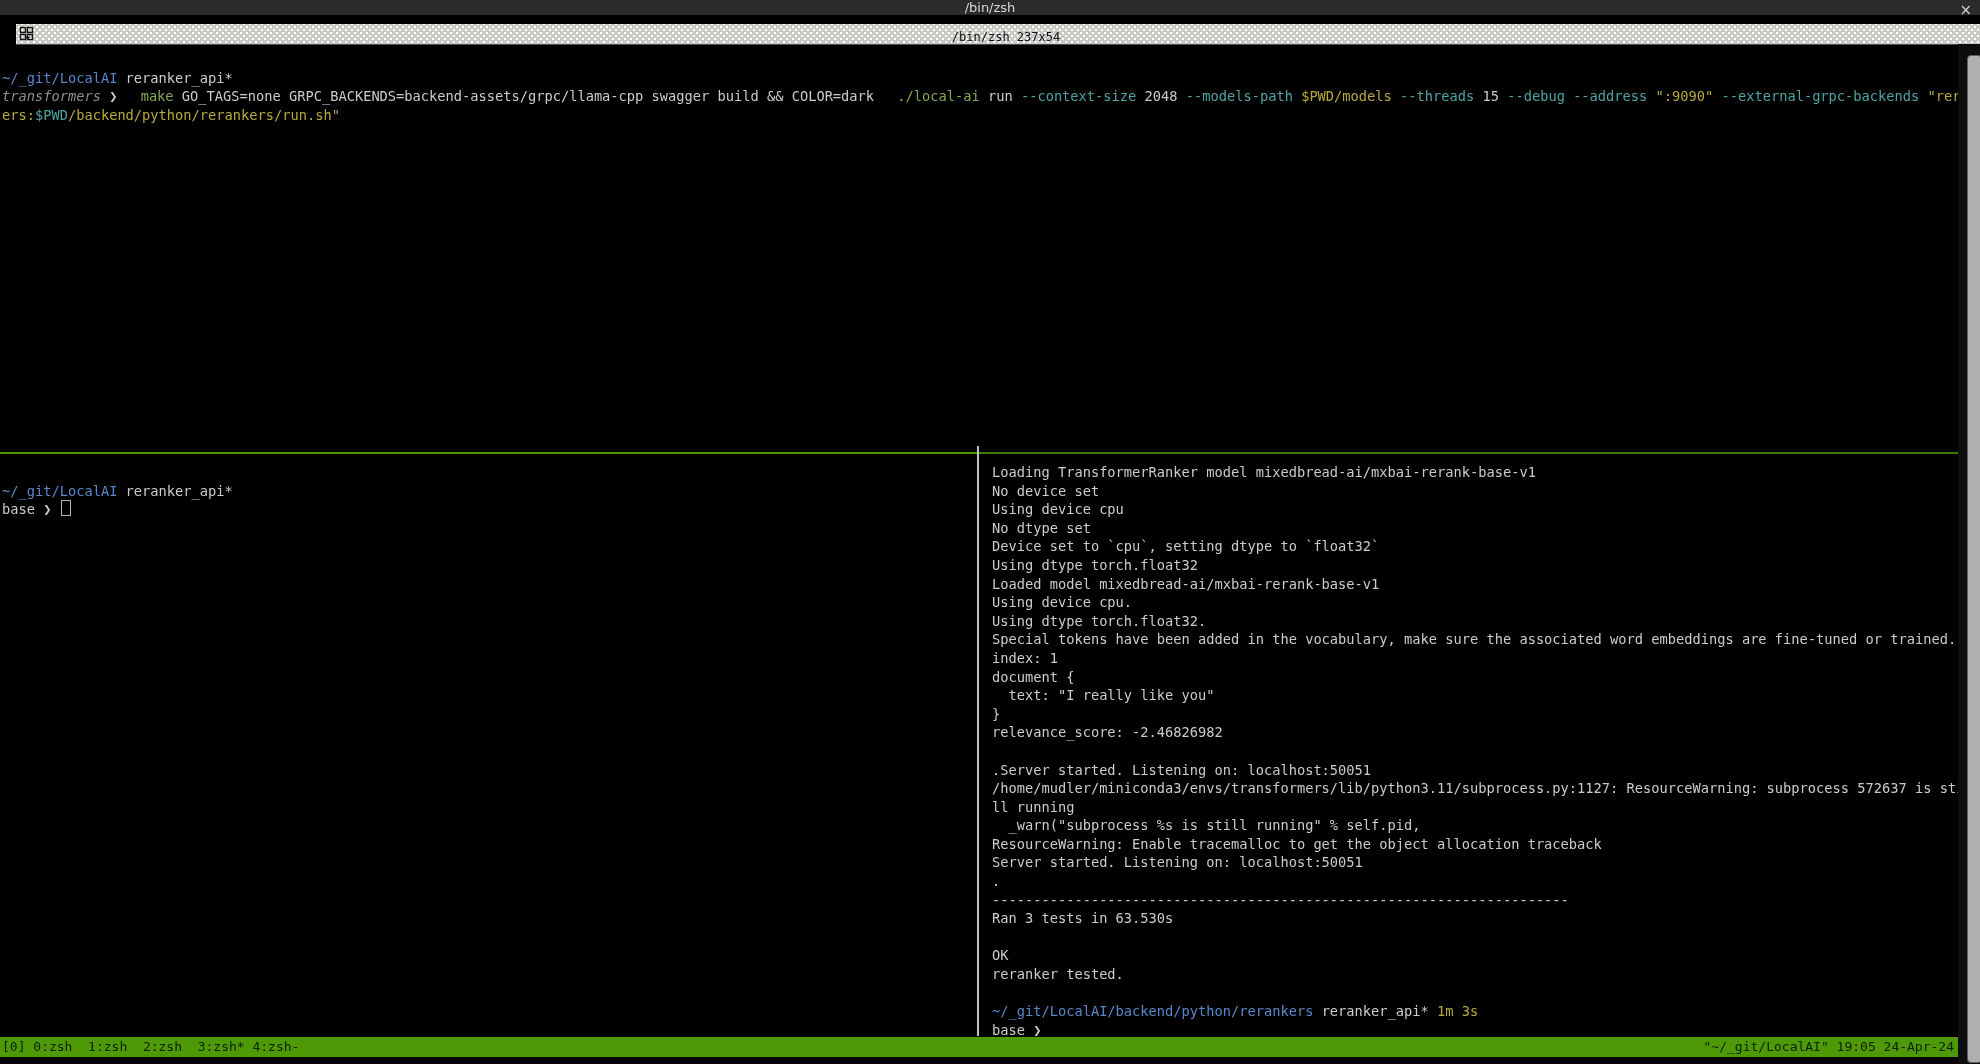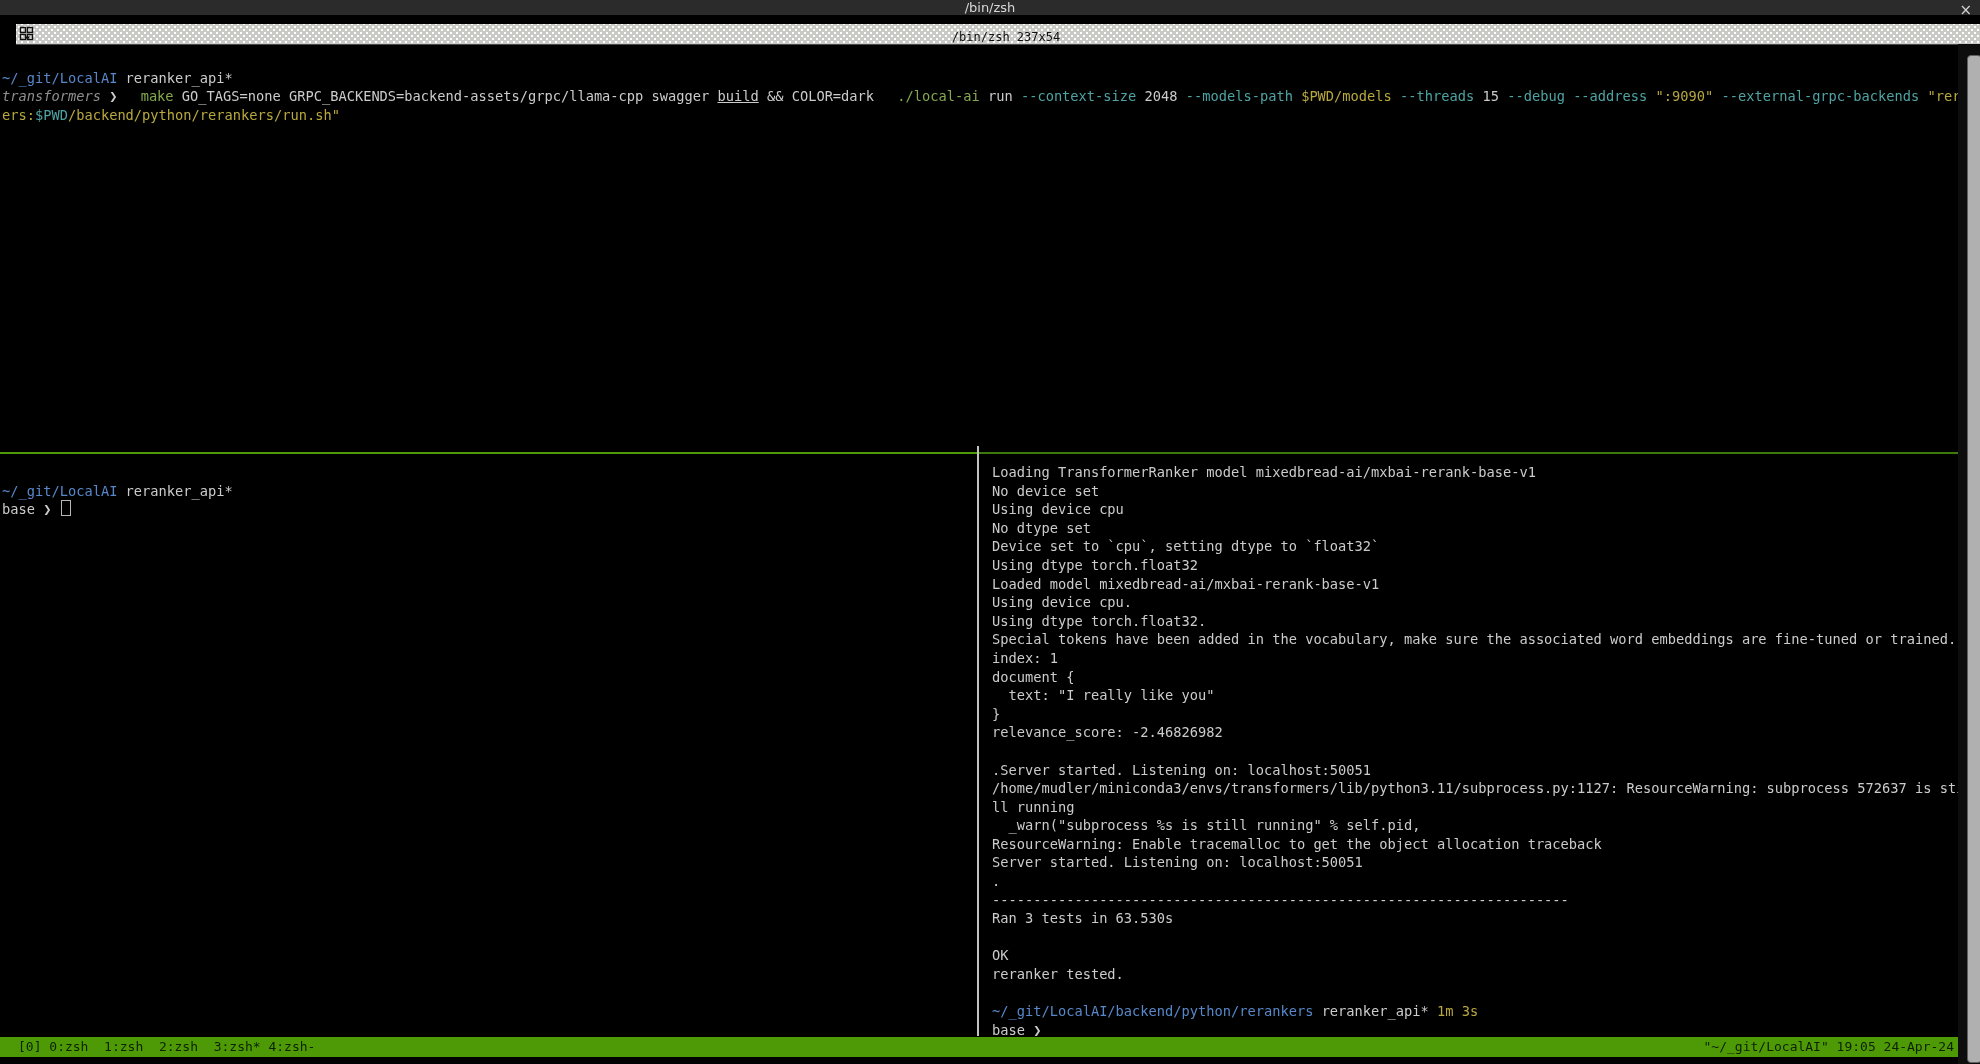--- a/index.html
+++ b/index.html
@@ -25,39 +25,39 @@
 
   
   .pane{position:absolute;font-size:13.7px;line-height:18.6px;white-space:pre;color:var(--fg);}
   .line{height:18.6px;}
   .seg.fg{color:var(--fg);}
   .seg.dim{color:var(--dim);font-style:italic;}
   .seg.blue{color:var(--blue);}
   .seg.green{color:var(--green);padding-left:15px;}
   .seg.teal{color:var(--teal);}
   .seg.yellow{color:var(--yellow);}
-  .seg.u{text-decoration:underline;}
+  .seg.u{}
   .seg.cursor{display:inline-block;width:8px;height:14px;border:1px solid #b8b8b8;
     vertical-align:-2px;margin-left:1px;}
 
   
   .hdivider-left{position:absolute;left:0;top:452px;width:978px;height:2px;background:var(--border-green);}
   .hdivider-right{position:absolute;left:978px;top:452px;width:980px;height:2px;background:var(--border-green-dim);}
   .vdivider{position:absolute;left:977px;top:446px;width:2px;height:590px;background:var(--border-gray);}
 
   
   .scrollbar{position:absolute;right:0;top:44px;width:22px;height:1020px;background:#0d0d0d;}
   .scroll-thumb{position:absolute;left:9px;top:11px;width:13px;height:1006px;
     background:var(--scroll-thumb);border:1px solid #5f5f5f;border-radius:4px;}
 
   
   .statusbar{position:absolute;left:0;top:1037px;width:1958px;height:20px;
     background:var(--status-bg);color:var(--status-fg);font-size:13px;line-height:20px;
     display:flex;justify-content:space-between;white-space:pre;}
-  .statusbar .sleft{padding-left:18px;}
+  .statusbar .sleft{padding-left:2px;}
   .statusbar .sright{padding-right:4px;}
 </style>
 </head>
 <body>
 
 <div class="titlebar">
   <span class="title">/bin/zsh</span>
   <span class="close">×</span>
 </div>
 

